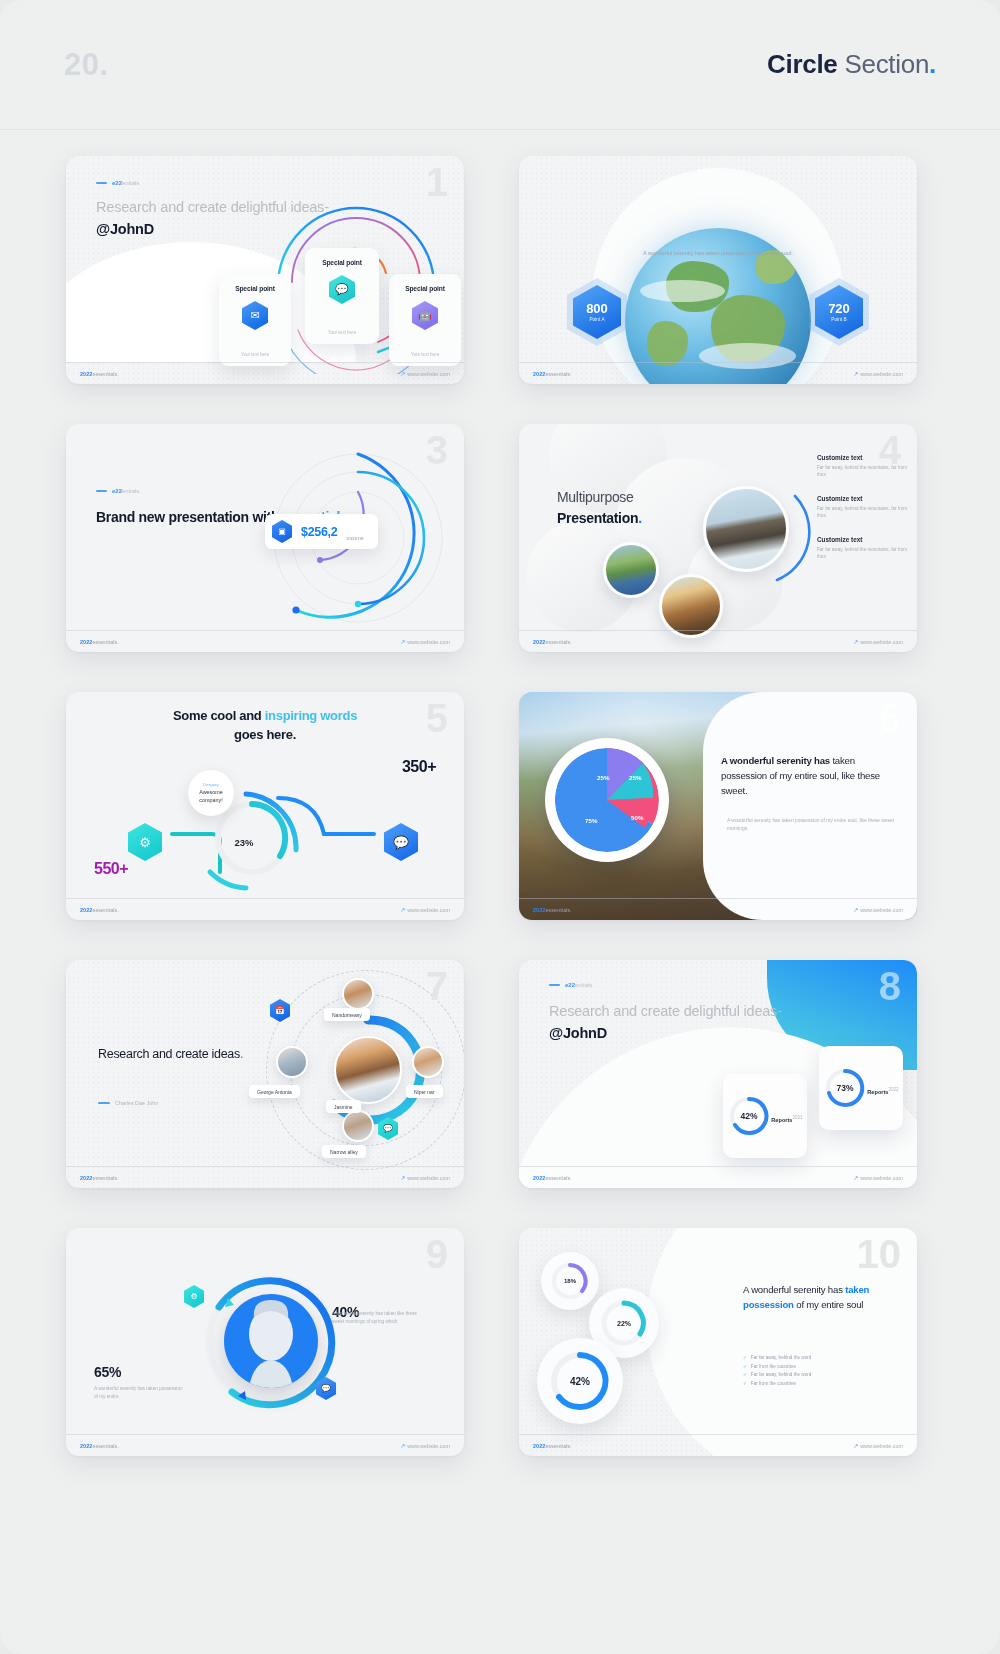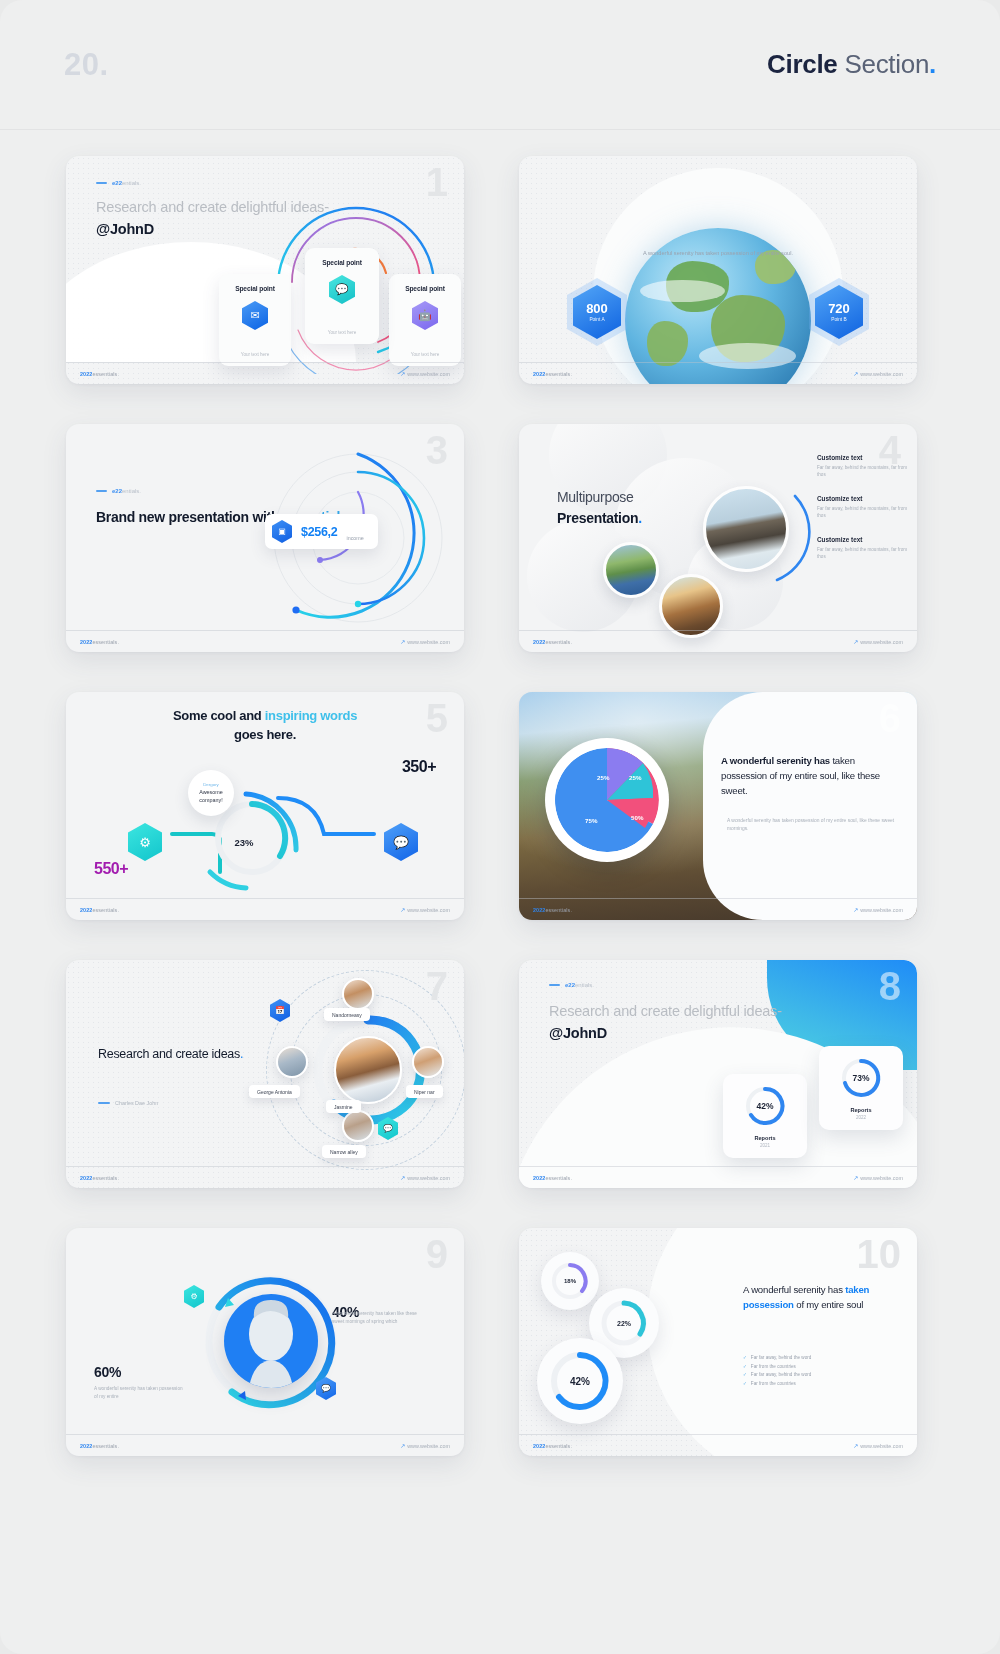--- a/index.html
+++ b/index.html
@@ -126,21 +126,21 @@
        box-shadow:0 4px 11px rgba(60,72,100,.15)}
   .orb{position:absolute;border-radius:50%;border:1px dashed rgba(150,175,200,.5)}
 
   
   .s8-blue{position:absolute;right:0;top:0;width:150px;height:110px;
       background:linear-gradient(200deg,#1f8cf7 0%,#3fb9e8 60%,#4fd6e0 100%);
       border-radius:0 13px 0 92px}
   .s8-white{position:absolute;left:-30px;bottom:-70px;width:460px;height:230px;background:#fbfcfc;
       border-radius:50% 50% 0 0 / 100% 100% 0 0;transform:rotate(-6deg)}
   .rcard{position:absolute;background:#fdfdfe;border-radius:10px;box-shadow:0 8px 20px rgba(60,72,100,.15);
-      display:flex;flex-direction:column;align-items:center;justify-content:center}
+      display:flex;flex-direction:row;align-items:center;justify-content:center}
   .rcard .lab{font-size:5.6px;font-weight:700;color:#1d2437;margin-top:7px}
   .rcard .yr{font-size:4.6px;color:#b0b7c1;margin-top:2px}
 
   
   .s9-n{position:absolute;font-size:14px;font-weight:700;color:#141c2e;letter-spacing:-.3px}
   .s9-p{position:absolute;font-size:4.7px;line-height:1.75;color:#a9b0ba;width:92px}
   .bust{position:absolute;border-radius:50%;overflow:hidden;
      background:linear-gradient(160deg,#eef2f5 0%,#d6dee6 45%,#9fb3c6 100%);
      box-shadow:0 8px 20px rgba(60,72,100,.2)}
 
@@ -574,21 +574,21 @@
         </svg>
       </div>
 
       <div class="hexwrap" style="position:absolute;left:118px;top:48px">
         <div class="hex sm" style="background:linear-gradient(150deg,#3ce6e0,#12c5cc)">⚙</div>
       </div>
       <div class="hexwrap" style="position:absolute;left:250px;top:140px">
         <div class="hex sm" style="background:linear-gradient(150deg,#4fa0f8,#1164e8)">💬</div>
       </div>
 
-      <div class="s9-n" style="left:28px;top:136px">60%</div>
+      <div class="s9-n" style="left:28px;top:136px">65%</div>
       <div class="s9-p" style="left:28px;top:157px">A wonderful serenity has taken possession of my entire</div>
       <div class="s9-n" style="left:266px;top:76px">40%</div>
       <div class="s9-p" style="left:266px;top:82px;width:96px">A wonderful serenity has taken like these sweet mornings of spring which</div>
 
       <div class="foot">
         <span class="l"><b>2022</b><span>essentials.</span></span>
         <span class="r">
             <span class="arw">↗</span>
             <span>www.website.com</span>
           </span>

